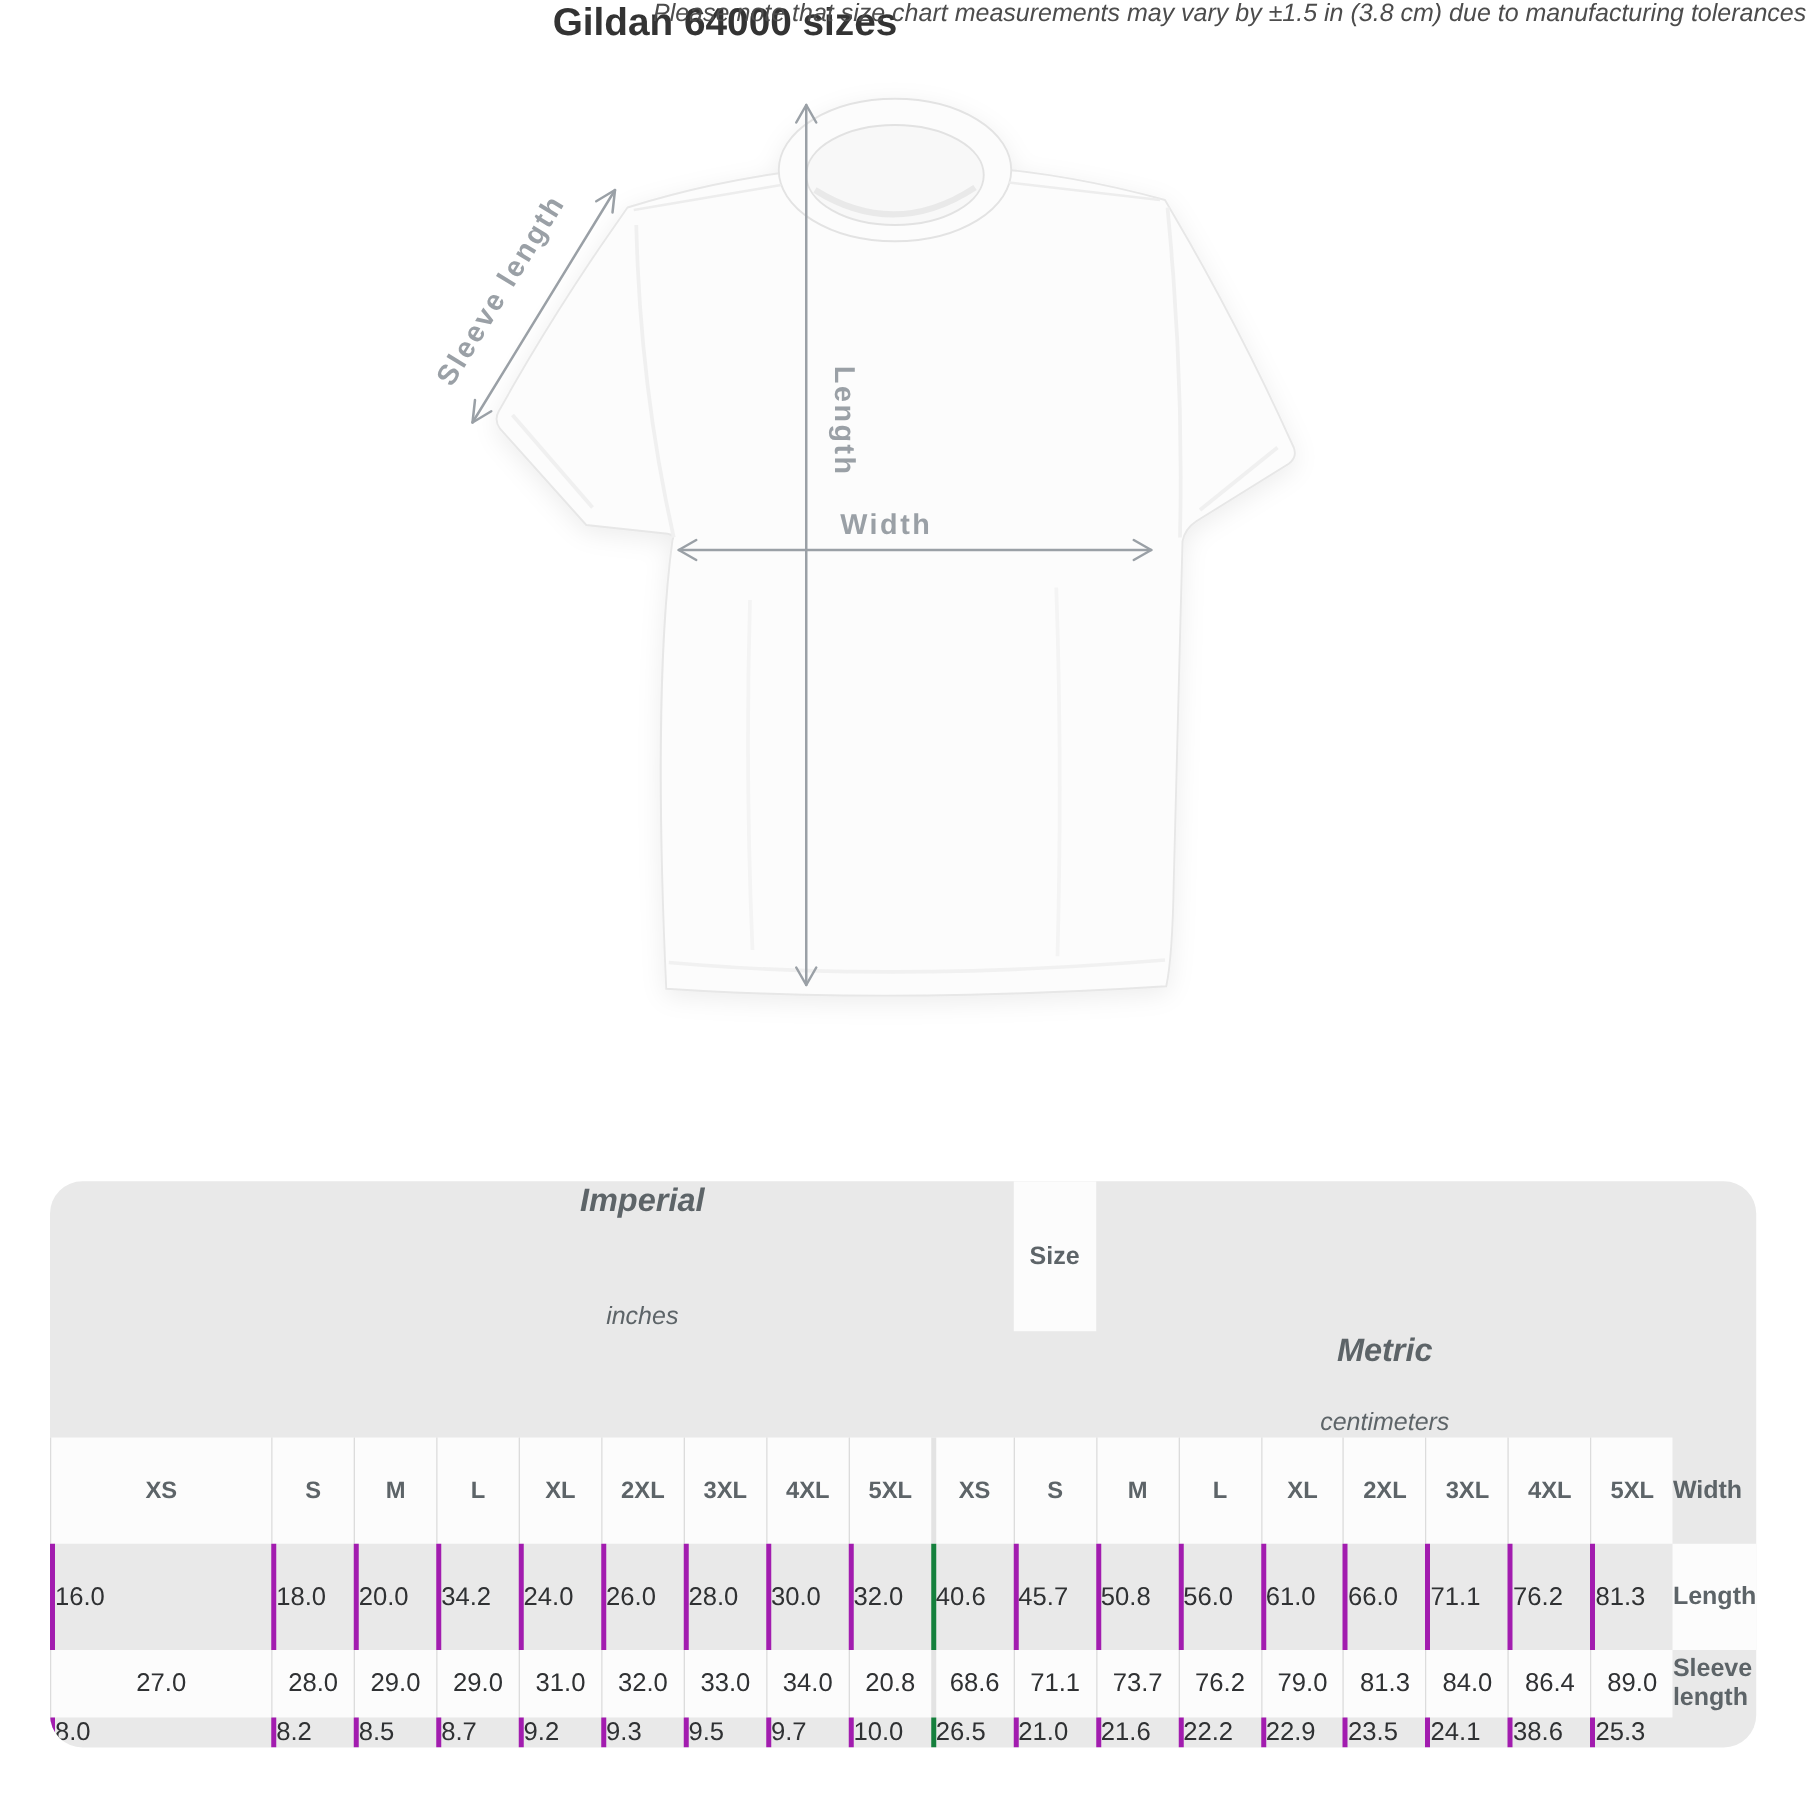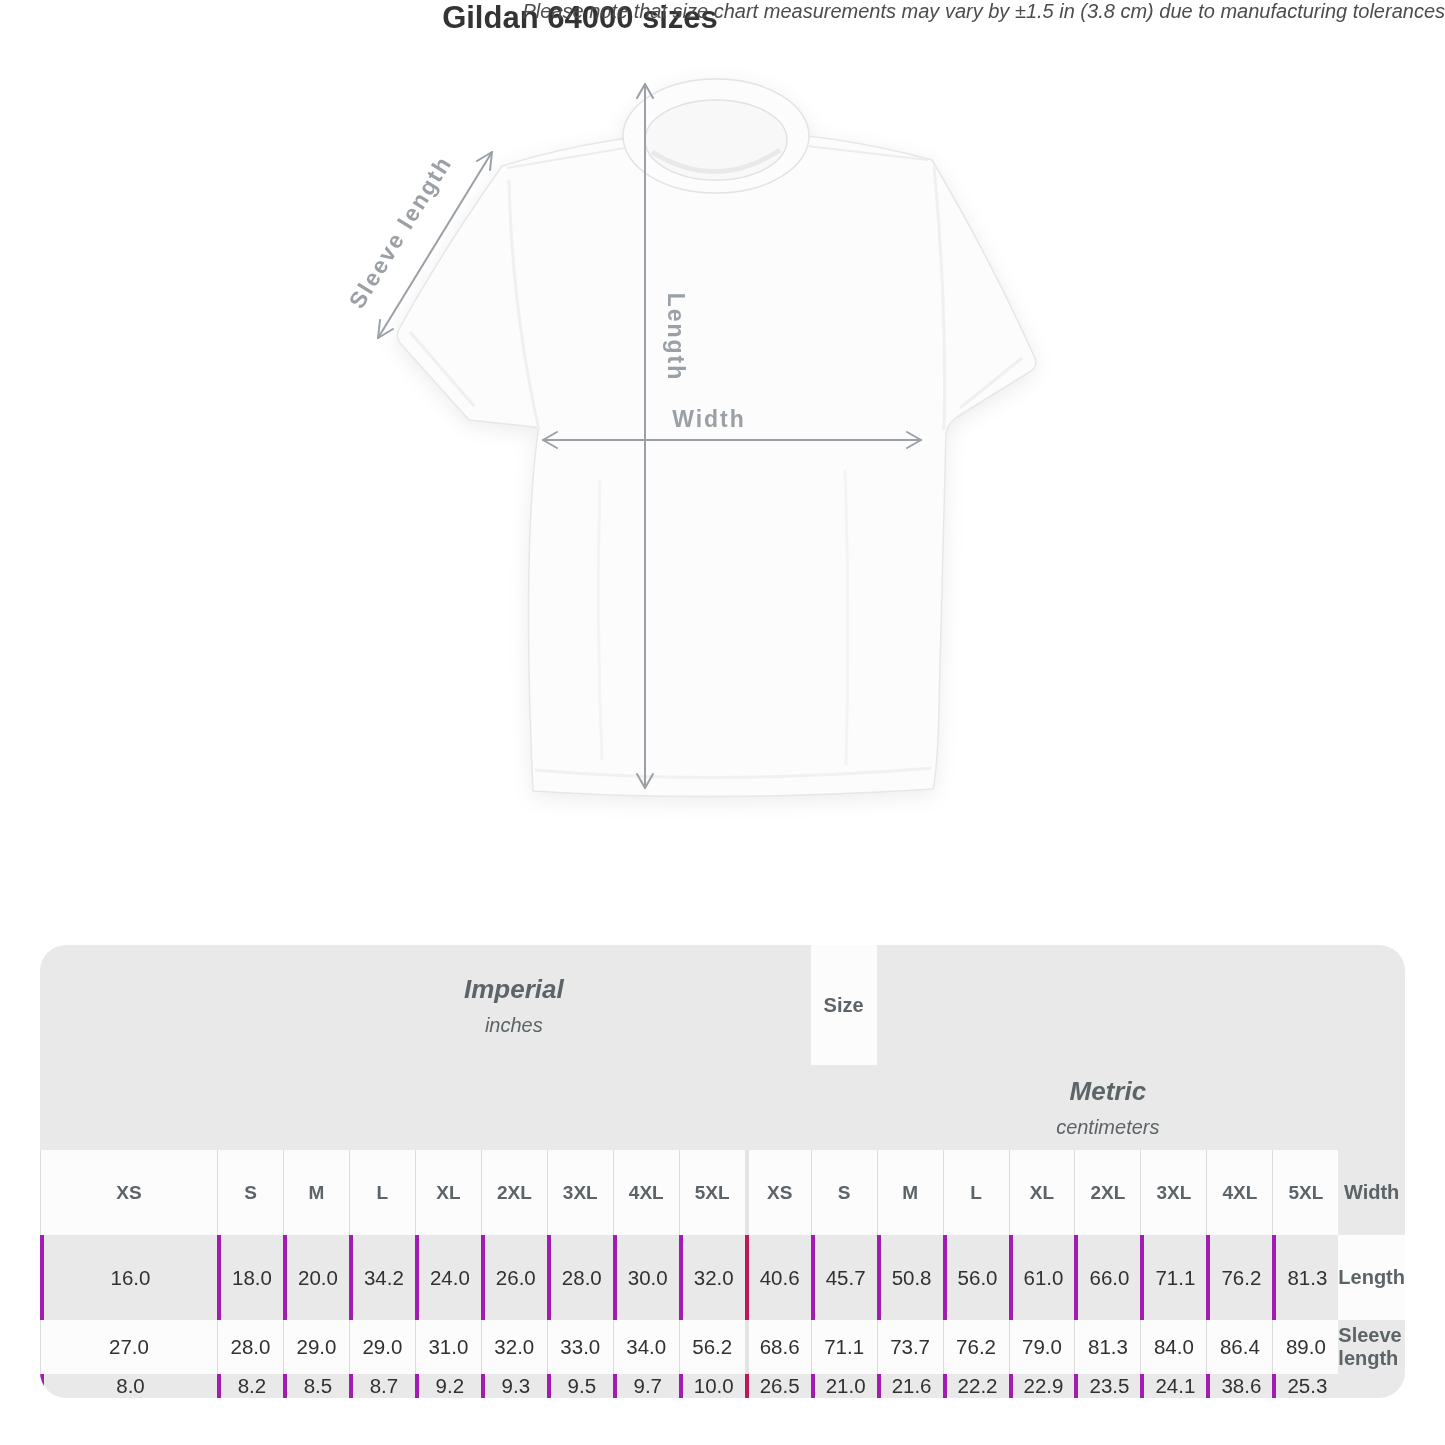--- a/index.html
+++ b/index.html
@@ -23,29 +23,29 @@
     display:grid;grid-template-columns:177px repeat(18,1fr);
     grid-template-rows:120px 85px 85px 85px 1fr;}
   .cell{display:flex;align-items:center;justify-content:center;}
   .corner{grid-column:1;}
   .grp{flex-direction:column;gap:9px;}
   .grp-imperial{grid-column:2 / span 9;}
   .grp-metric{grid-column:11 / span 9;}
   .grp-name{font-size:26px;font-weight:bold;font-style:italic;color:var(--label-gray,#5d6468);}
   .grp-unit{font-size:20px;font-style:italic;color:var(--label-gray,#5d6468);}
   .r-white{background:#fcfcfc;}
-  .r-gray{background:transparent;}
+  .r-gray{background:transparent;justify-content:space-between;}
   .rowlabel{font-weight:bold;font-size:20px;color:var(--label-gray,#5d6468);}
   .sizehdr{font-weight:bold;font-size:19px;color:var(--label-gray,#5d6468);}
   .val{font-size:20.5px;color:var(--value-dark,#2f3133);}
   
   .r-white.d{border-left:1px solid #dcdcdc;}
   .r-gray.d{border-left:4px solid #a21caf;}
   .r-white.msep{border-left:4px solid #e3e3e3;}
-  .r-gray.msep{border-left:4px solid #be185d;}
+  .r-gray.msep{border-left:4px solid #15803d;}
 </style>
 </head>
 <body>
 
 <div class="page">
 
   <svg class="shirt-svg" width="1445" height="835" viewBox="0 0 1445 835">
     <g class="shirt-body">
 
       <path d="M 502 166
@@ -158,21 +158,21 @@
       <div class="cell val r-gray d">81.3</div>
       <div class="cell rowlabel r-white">Length</div>
       <div class="cell val r-white d">27.0</div>
       <div class="cell val r-white d">28.0</div>
       <div class="cell val r-white d">29.0</div>
       <div class="cell val r-white d">29.0</div>
       <div class="cell val r-white d">31.0</div>
       <div class="cell val r-white d">32.0</div>
       <div class="cell val r-white d">33.0</div>
       <div class="cell val r-white d">34.0</div>
-      <div class="cell val r-white d">56.2</div>
+      <div class="cell val r-white d">20.8</div>
       <div class="cell val r-white msep">68.6</div>
       <div class="cell val r-white d">71.1</div>
       <div class="cell val r-white d">73.7</div>
       <div class="cell val r-white d">76.2</div>
       <div class="cell val r-white d">79.0</div>
       <div class="cell val r-white d">81.3</div>
       <div class="cell val r-white d">84.0</div>
       <div class="cell val r-white d">86.4</div>
       <div class="cell val r-white d">89.0</div>
       <div class="cell rowlabel r-gray">Sleeve length</div>

